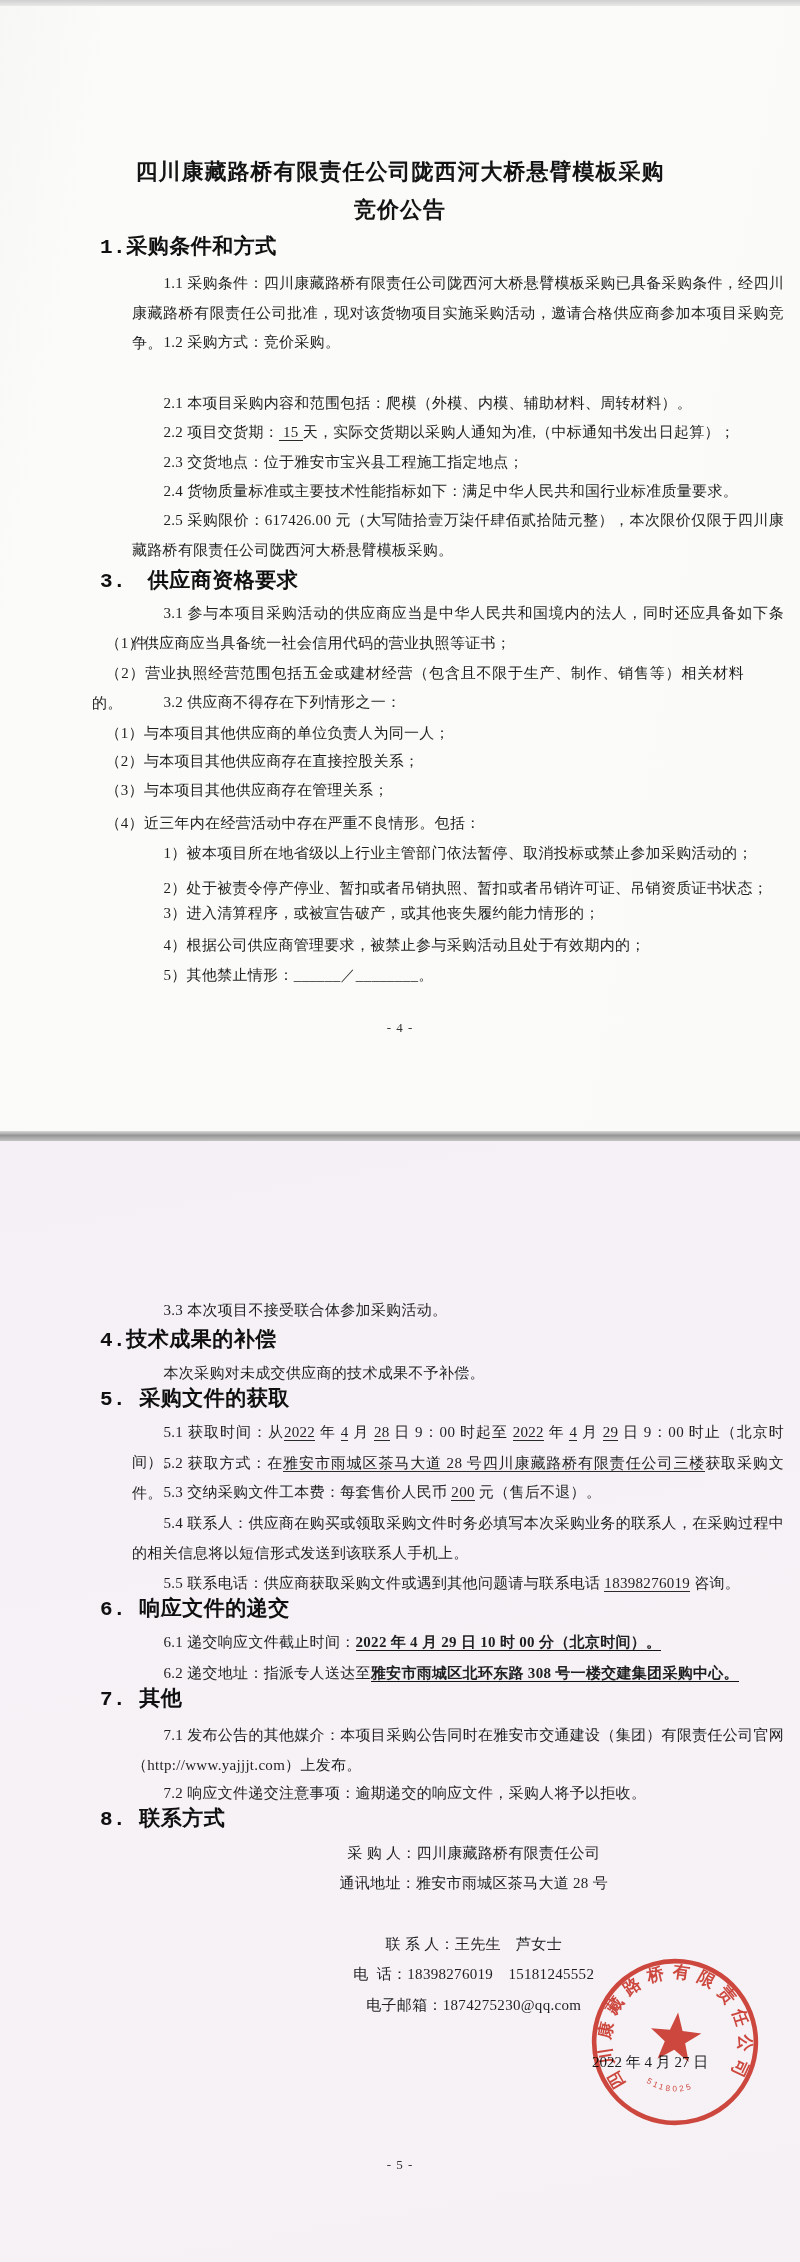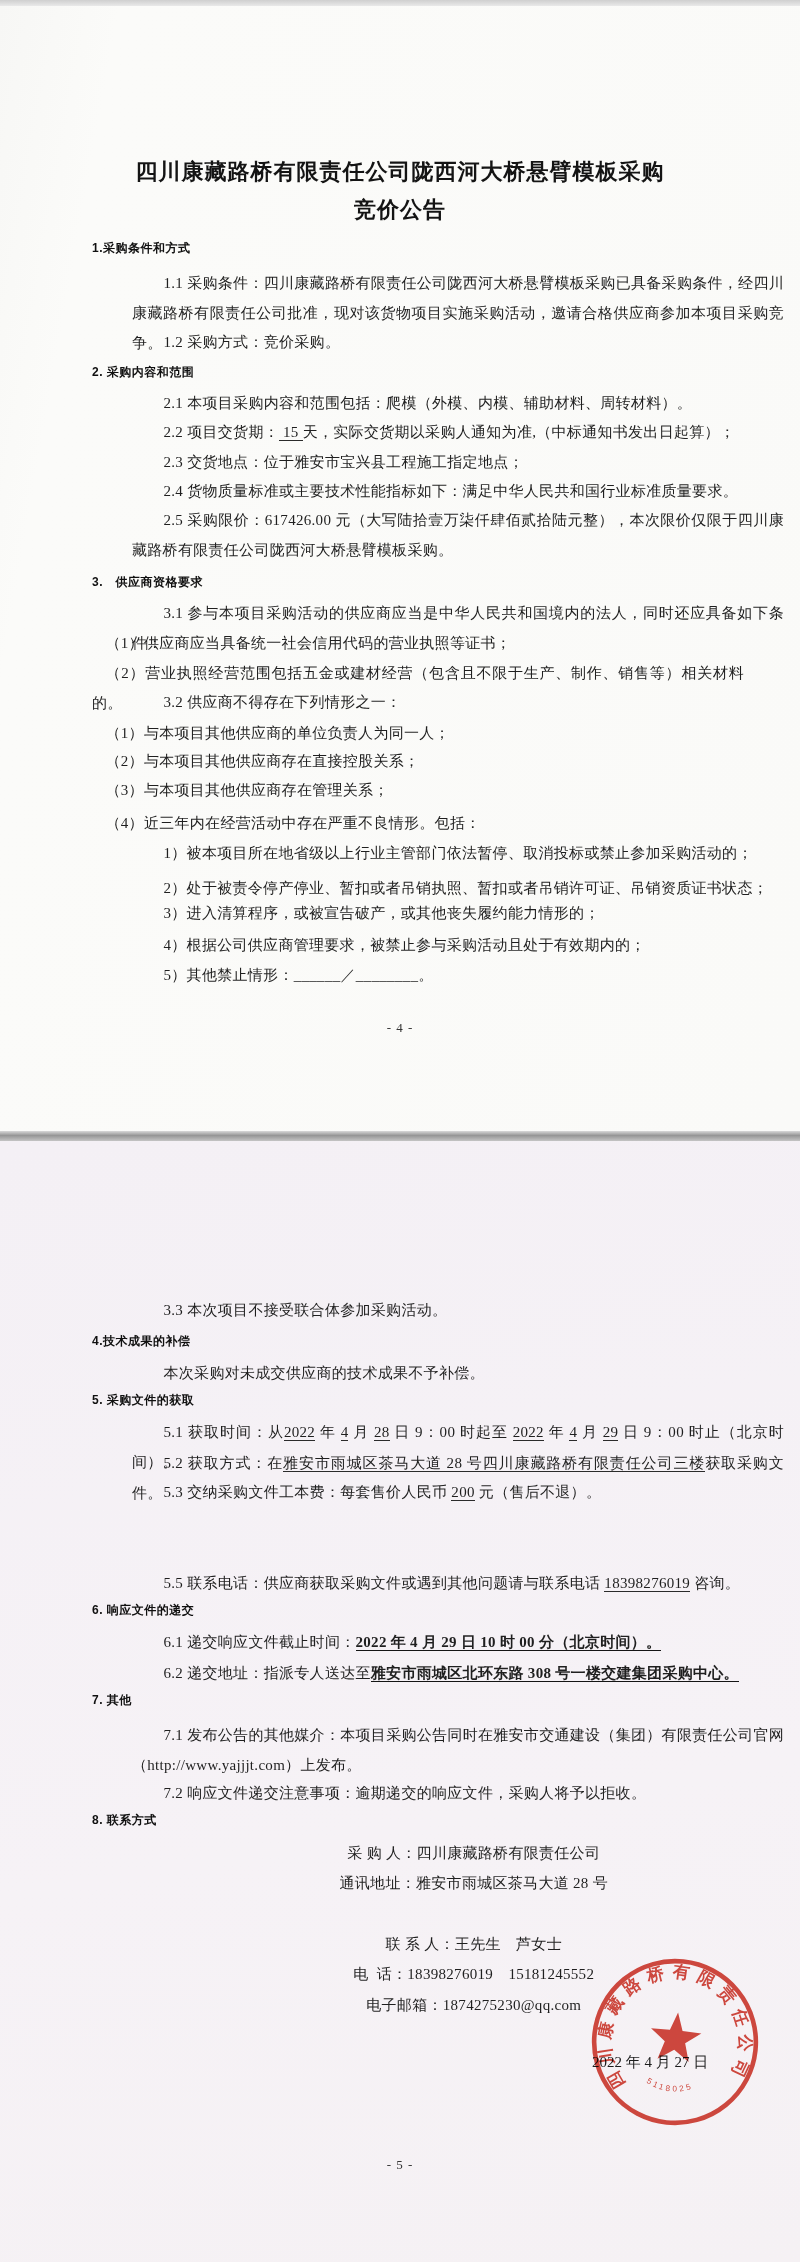--- a/index.html
+++ b/index.html
@@ -15,22 +15,22 @@
   #page1{top:6px;height:1125px;background:linear-gradient(100deg,#f7f7f5 0%,#fbfbf9 12%,#fafaf8 100%);}
   #page-gap{position:absolute;top:1131px;left:0;width:800px;height:10px;
     background:linear-gradient(#d8d8d8 0%,#969696 45%,#c4c4c4 100%);}
   #page2{top:1141px;height:1121px;background:linear-gradient(170deg,#f4f0f5 0%,#f6f2f6 60%,#f5f1f4 100%);}
   .p{position:absolute;left:92px;width:652px;font-size:15px;line-height:30px;
     letter-spacing:0.3px;text-align:justify;}
   .ind2{text-indent:2.1em;margin-left:40px;}
   .ind1{text-indent:0.9em;}
   .title{position:absolute;left:40px;width:720px;text-align:center;
     font-size:22px;line-height:34px;font-weight:bold;color:#141414;letter-spacing:1px;}
-  .hd{position:absolute;left:92px;width:650px;font-size:12px;line-height:30px;
-    font-weight:bold;color:#101010;font-family:Liberation Sans, sans-serif;letter-spacing:0.5px;}
+  .hd{position:absolute;left:100px;width:650px;font-size:21px;line-height:30px;
+    font-weight:bold;color:#101010;font-family:Liberation Mono, monospace;letter-spacing:0.5px;}
   .u{border-bottom:1.2px solid #2b2b2b;}
   .ub{font-weight:bold;border-bottom:1.6px solid #151515;}
   .footer{position:absolute;left:0;width:800px;text-align:center;
     font-size:13px;line-height:30px;letter-spacing:1px;color:#333;}
   .row{white-space:pre;text-align:center;}
   #seal-date{position:absolute;left:592px;top:906px;width:160px;font-size:15px;
     line-height:30px;white-space:pre;color:#1c1c1c;z-index:3;}
   #stamp{position:absolute;left:588px;top:814px;width:174px;height:174px;z-index:4;
     mix-blend-mode:multiply;opacity:0.92;}
 </style>
@@ -41,21 +41,20 @@
   <div class="top-strip"></div>
 
   <div class="page" id="page1">
     <div class="title" style="top:149px">四川康藏路桥有限责任公司陇西河大桥悬臂模板采购</div>
     <div class="title" style="top:187px">竞价公告</div>
 
     <div class="hd" style="top:227px">1.采购条件和方式</div>
     <div class="p ind2" style="top:262px">1.1 采购条件：四川康藏路桥有限责任公司陇西河大桥悬臂模板采购已具备采购条件，经四川康藏路桥有限责任公司批准，现对该货物项目实施采购活动，邀请合格供应商参加本项目采购竞争。</div>
     <div class="p ind2" style="top:321px">1.2 采购方式：竞价采购。</div>
 
-    <div class="hd" style="top:351px">2. 采购内容和范围</div>
     <div class="p ind2" style="top:382px">2.1 本项目采购内容和范围包括：爬模（外模、内模、辅助材料、周转材料）。</div>
     <div class="p ind2" style="top:411px"><span>2.2 项目交货期：</span><span class="u"> 15 </span><span>天，实际交货期以采购人通知为准,（中标通知书发出日起算）；</span></div>
     <div class="p ind2" style="top:441px">2.3 交货地点：位于雅安市宝兴县工程施工指定地点；</div>
     <div class="p ind2" style="top:470px">2.4 货物质量标准或主要技术性能指标如下：满足中华人民共和国行业标准质量要求。</div>
     <div class="p ind2" style="top:499px">2.5 采购限价：617426.00 元（大写陆拾壹万柒仟肆佰贰拾陆元整），本次限价仅限于四川康藏路桥有限责任公司陇西河大桥悬臂模板采购。</div>
 
     <div class="hd" style="top:561px">3.　供应商资格要求</div>
     <div class="p ind2" style="top:592px">3.1 参与本项目采购活动的供应商应当是中华人民共和国境内的法人，同时还应具备如下条件：</div>
     <div class="p ind1" style="top:622px">（1）供应商应当具备统一社会信用代码的营业执照等证书；</div>
     <div class="p ind1" style="top:652px">（2）营业执照经营范围包括五金或建材经营（包含且不限于生产、制作、销售等）相关材料的。</div>
@@ -78,20 +77,21 @@
   <div class="page" id="page2">
     <div class="p ind2" style="top:154px">3.3 本次项目不接受联合体参加采购活动。</div>
 
     <div class="hd" style="top:185px">4.技术成果的补偿</div>
     <div class="p ind2" style="top:217px">本次采购对未成交供应商的技术成果不予补偿。</div>
 
     <div class="hd" style="top:244px">5. 采购文件的获取</div>
     <div class="p ind2" style="top:276px"><span>5.1 获取时间：从</span><span class="u">2022</span><span> 年 </span><span class="u">4</span><span> 月 </span><span class="u">28</span><span> 日 9：00 时起至 </span><span class="u">2022</span><span> 年 </span><span class="u">4</span><span> 月 </span><span class="u">29</span><span> 日 9：00 时止（北京时间）。</span></div>
     <div class="p ind2" style="top:307px"><span>5.2 获取方式：在</span><span class="u">雅安市雨城区茶马大道 28 号四川康藏路桥有限责任公司三楼</span><span>获取采购文件。</span></div>
     <div class="p ind2" style="top:336px"><span>5.3 交纳采购文件工本费：每套售价人民币 </span><span class="u">200</span><span> 元（售后不退）。</span></div>
+    <div class="p ind2" style="top:367px">5.4 联系人：供应商在购买或领取采购文件时务必填写本次采购业务的联系人，在采购过程中的相关信息将以短信形式发送到该联系人手机上。</div>
     <div class="p ind2" style="top:427px"><span>5.5 联系电话：供应商获取采购文件或遇到其他问题请与联系电话 </span><span class="u">18398276019</span><span> 咨询。</span></div>
 
     <div class="hd" style="top:454px">6. 响应文件的递交</div>
     <div class="p ind2" style="top:486px"><span>6.1 递交响应文件截止时间：</span><span class="ub">2022 年 4 月 29 日 10 时 00 分（北京时间）。</span></div>
     <div class="p ind2" style="top:517px"><span>6.2 递交地址：指派专人送达至</span><span class="ub">雅安市雨城区北环东路 308 号一楼交建集团采购中心。</span></div>
 
     <div class="hd" style="top:544px">7. 其他</div>
     <div class="p ind2" style="top:579px">7.1 发布公告的其他媒介：本项目采购公告同时在雅安市交通建设（集团）有限责任公司官网（http://www.yajjjt.com）上发布。</div>
     <div class="p ind2" style="top:637px">7.2 响应文件递交注意事项：逾期递交的响应文件，采购人将予以拒收。</div>
 

